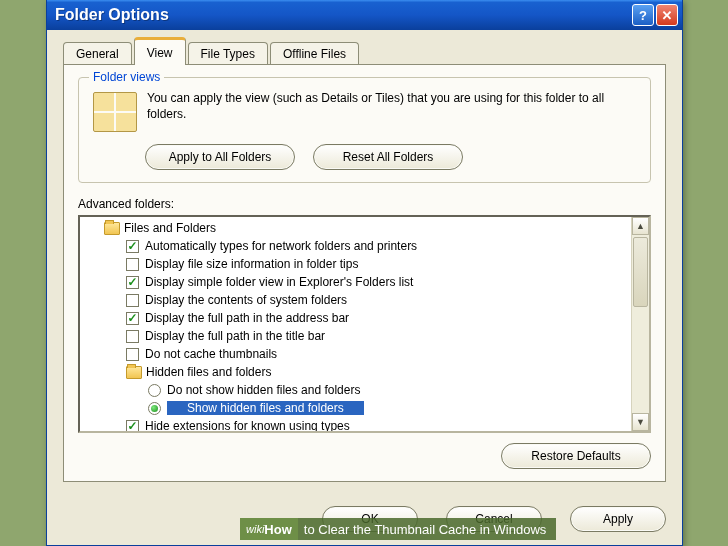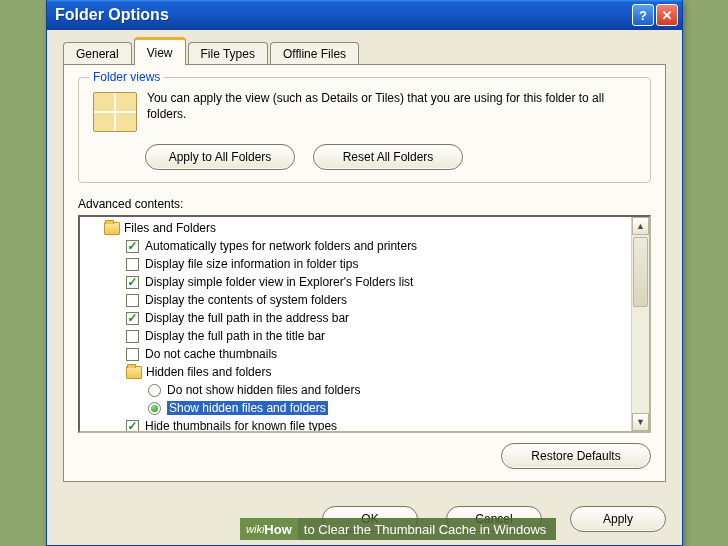--- a/index.html
+++ b/index.html
@@ -170,21 +170,21 @@
     width: 13px; height: 13px; border: 1px solid #7a7a63; border-radius: 50%;
     margin-right: 6px; background: #fff;
     display: inline-flex; align-items: center; justify-content: center;
     flex: 0 0 auto; cursor: pointer;
   }
   .rad.checked::after {
     content: ""; width: 7px; height: 7px; border-radius: 50%;
     background: radial-gradient(circle at 35% 35%, #7ee87e, #1a8f1a);
   }
   .node.selected .node-label {
-    background: #2a65c0; color: #fff; padding: 0 2px;
+    background: #2a65c0; color: #fff; padding: 0 20px;
   }
   .restore-row { display: flex; justify-content: flex-end; margin-top: 10px; }
   .bottom-buttons {
     display: flex; justify-content: flex-end; gap: 28px;
     padding: 12px 16px 0 16px;
   }
   .bottom-buttons .btn { min-width: 96px; }
   .arrow-overlay {
     position: absolute; left: 0; top: 0; width: 728px; height: 546px;
     pointer-events: none;
@@ -232,21 +232,21 @@
         <div class="fv-row">
           <div class="fv-icon"></div>
           <div class="fv-text">You can apply the view (such as Details or Tiles) that you are using for this folder to all folders.</div>
         </div>
         <div class="fv-buttons">
           <button class="btn">Apply to All Folders</button>
           <button class="btn">Reset All Folders</button>
         </div>
       </div>
 
-      <div class="adv-label">Advanced contents:</div>
+      <div class="adv-label">Advanced folders:</div>
 
       <div class="treeview">
         <div class="tree-scroll" id="tree-scroll">
             <div class="node lvl1">
               <span class="folder-icon"></span>
               <span class="node-label">Files and Folders</span>
             </div>
             <div class="node lvl2">
               <span class="chk checked"></span>
               <span class="node-label">Automatically types for network folders and printers</span>
@@ -282,21 +282,21 @@
             <div class="node lvl3">
               <span class="rad"></span>
               <span class="node-label">Do not show hidden files and folders</span>
             </div>
             <div class="node lvl3 selected">
               <span class="rad checked"></span>
               <span class="node-label">Show hidden files and folders</span>
             </div>
             <div class="node lvl2">
               <span class="chk checked"></span>
-              <span class="node-label">Hide thumbnails for known file types</span>
+              <span class="node-label">Hide extensions for known using types</span>
             </div>
           </div>
         <div class="sbar">
           <div class="sbar-btn">▲</div>
           <div class="sbar-track">
               <div class="sbar-thumb"></div>
             </div>
           <div class="sbar-btn">▼</div>
         </div>
       </div>

